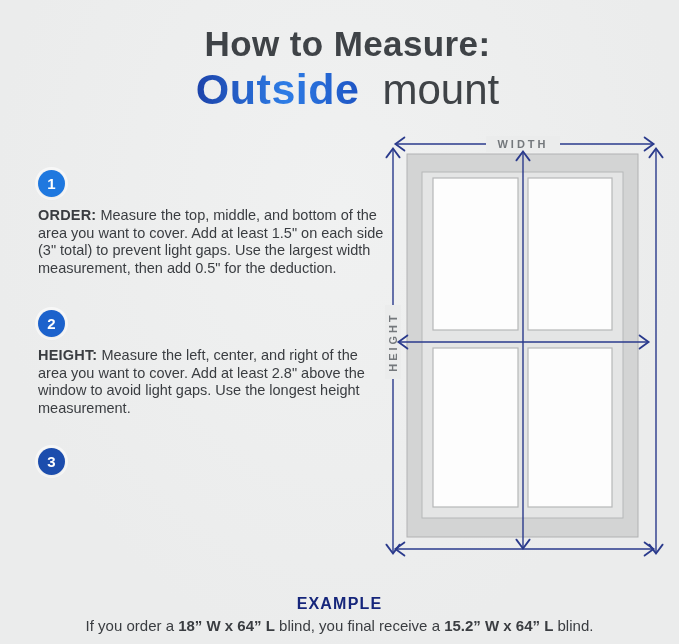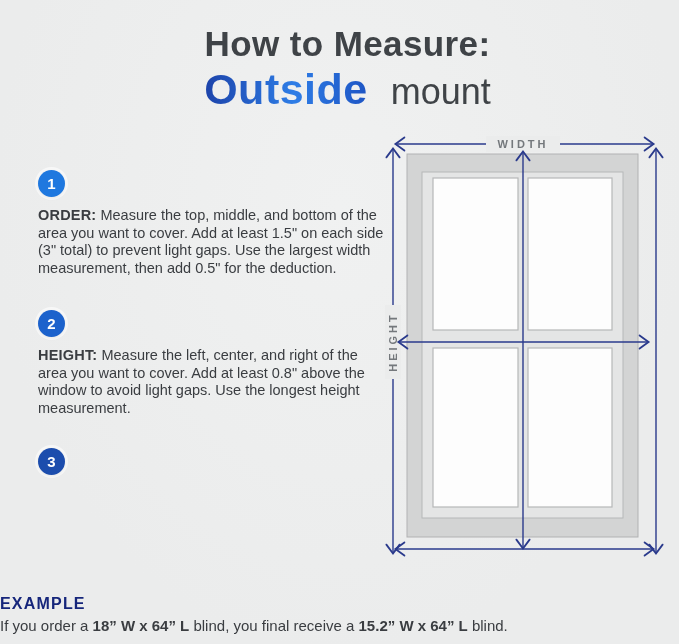--- a/index.html
+++ b/index.html
@@ -14,42 +14,42 @@
   
   .title-block { position:absolute; top:24px; left:8px; width:100%; text-align:center; }
   .title-line1 { font-size:35px; font-weight:600; letter-spacing:.4px; color:#3f4347; }
   .title-line2 { margin-top:1px; display:flex; align-items:baseline; justify-content:center; }
   .title-highlight {
     font-size:43px; font-weight:800; letter-spacing:.5px;
     background:linear-gradient(90deg,#1c43aa 0%,#2e7de6 55%,#1e55c4 100%);
     -webkit-background-clip:text; background-clip:text;
     -webkit-text-fill-color:transparent; color:transparent;
   }
-  .title-suffix { font-size:36px; font-weight:500; color:#3f4347; margin-left:23px; }
+  .title-suffix { font-size:42px; font-weight:500; color:#3f4347; margin-left:23px; }
 
   
   .steps { position:absolute; left:38px; top:0; width:347px; }
   .step { position:absolute; left:0; width:347px; }
   .step-num {
     width:27px; height:27px; border-radius:50%;
     display:flex; align-items:center; justify-content:center;
     color:#ffffff; font-weight:700; font-size:15px;
     box-shadow:0 0 0 3px rgba(255,255,255,.6), 0 1px 3px rgba(0,0,0,.18);
   }
   .step p { margin-top:10px; font-size:14.5px; line-height:17.5px; }
   .step b { font-weight:700; letter-spacing:.2px; }
   .step-1 { top:170px; } .step-2 { top:310px; } .step-3 { top:448px; }
 
   
   .diagram { position:absolute; left:370px; top:125px; width:309px; height:470px; }
   .diagram line { fill:none; stroke-width:1.4; }
   .dim-label { font-size:11px; font-weight:600; letter-spacing:3px; }
 
   
-  .example { position:absolute; top:595px; left:0; width:100%; }
+  .example { position:absolute; top:595px; left:0; width:100%; text-align:center; }
   .example-heading { font-size:16px; font-weight:700; letter-spacing:1.2px; }
   .example-line { margin-top:4px; font-size:15px; }
   .example-line b { font-weight:700; }
 </style>
 </head>
 <body>
 
 <div class="stage" style="background-color: rgb(235, 236, 236);">
 
   <div class="title-block">
@@ -62,21 +62,21 @@
 
   <div class="steps" style="color: rgb(58, 61, 65);">
 
     <div class="step step-1">
       <div class="step-num" style="background-color: rgb(31, 120, 223);">1</div>
       <p><b>ORDER:</b><span> Measure the top, middle, and bottom of the area you want to cover. Add at least 1.5" on each side (3" total) to prevent light gaps. Use the largest width measurement, then add 0.5" for the deduction.</span></p>
     </div>
 
     <div class="step step-2">
       <div class="step-num" style="background-color: rgb(28, 98, 204);">2</div>
-      <p><b>HEIGHT:</b><span> Measure the left, center, and right of the area you want to cover. Add at least 0.8" above the window to avoid light gaps. Use the longest height measurement.</span></p>
+      <p><b>HEIGHT:</b><span> Measure the left, center, and right of the area you want to cover. Add at least 2.8" above the window to avoid light gaps. Use the longest height measurement.</span></p>
     </div>
 
     <div class="step step-3">
       <div class="step-num" style="background-color: rgb(28, 77, 173);">3</div>
     </div>
 
   </div>
 
   <svg class="diagram" viewBox="0 0 309 470">
     <defs>

